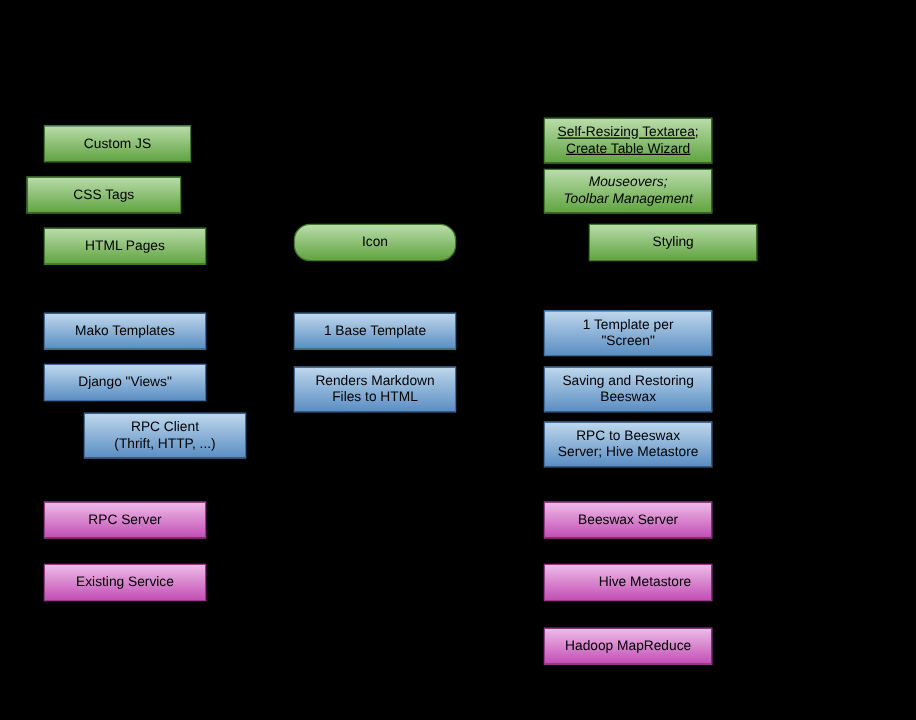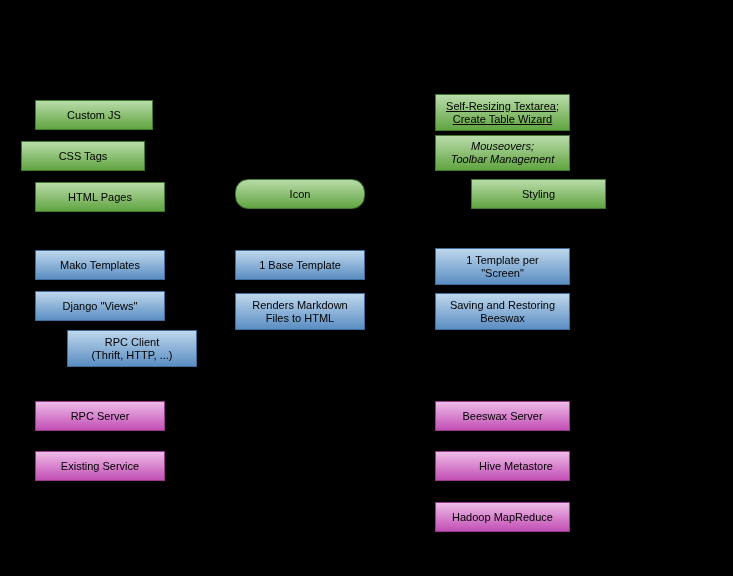--- a/index.html
+++ b/index.html
@@ -49,16 +49,18 @@
 Files to HTML</div>
     <div class="node" style="left: 435px; top: 94px; width: 135px; height: 37px; background: linear-gradient(rgb(185, 220, 170) 0%, rgb(97, 164, 65) 100%); border-color: rgb(63, 122, 44); text-decoration: underline;">Self-Resizing Textarea;
 Create Table Wizard</div>
     <div class="node" style="left: 435px; top: 135px; width: 135px; height: 36px; background: linear-gradient(rgb(185, 220, 170) 0%, rgb(97, 164, 65) 100%); border-color: rgb(63, 122, 44); font-style: italic;">Mouseovers;
 Toolbar Management</div>
     <div class="node" style="left: 435px; top: 179px; width: 135px; height: 30px; background: linear-gradient(rgb(185, 220, 170) 0%, rgb(97, 164, 65) 100%); border-color: rgb(63, 122, 44); margin-left: 36px;">Styling</div>
     <div class="node" style="left: 435px; top: 248px; width: 135px; height: 37px; background: linear-gradient(rgb(190, 215, 236) 0%, rgb(91, 142, 195) 100%); border-color: rgb(62, 108, 155);">1 Template per
 "Screen"</div>
     <div class="node" style="left: 435px; top: 293px; width: 135px; height: 37px; background: linear-gradient(rgb(190, 215, 236) 0%, rgb(91, 142, 195) 100%); border-color: rgb(62, 108, 155);">Saving and Restoring
 Beeswax</div>
+    <div class="node" style="left: 435px; top: 337px; width: 135px; height: 37px; background: linear-gradient(rgb(190, 215, 236) 0%, rgb(91, 142, 195) 100%); border-color: rgb(62, 108, 155);">RPC to Beeswax
+Server; Hive Metastore</div>
     <div class="node" style="left: 435px; top: 401px; width: 135px; height: 30px; background: linear-gradient(rgb(238, 187, 231) 0%, rgb(194, 79, 181) 100%); border-color: rgb(150, 57, 140);">Beeswax Server</div>
     <div class="node" style="left: 435px; top: 451px; width: 135px; height: 30px; background: linear-gradient(rgb(238, 187, 231) 0%, rgb(194, 79, 181) 100%); border-color: rgb(150, 57, 140); padding-left: 27px;">Hive Metastore</div>
     <div class="node" style="left: 435px; top: 502px; width: 135px; height: 30px; background: linear-gradient(rgb(238, 187, 231) 0%, rgb(194, 79, 181) 100%); border-color: rgb(150, 57, 140);">Hadoop MapReduce</div>
   </div>
 
 </body></html>

